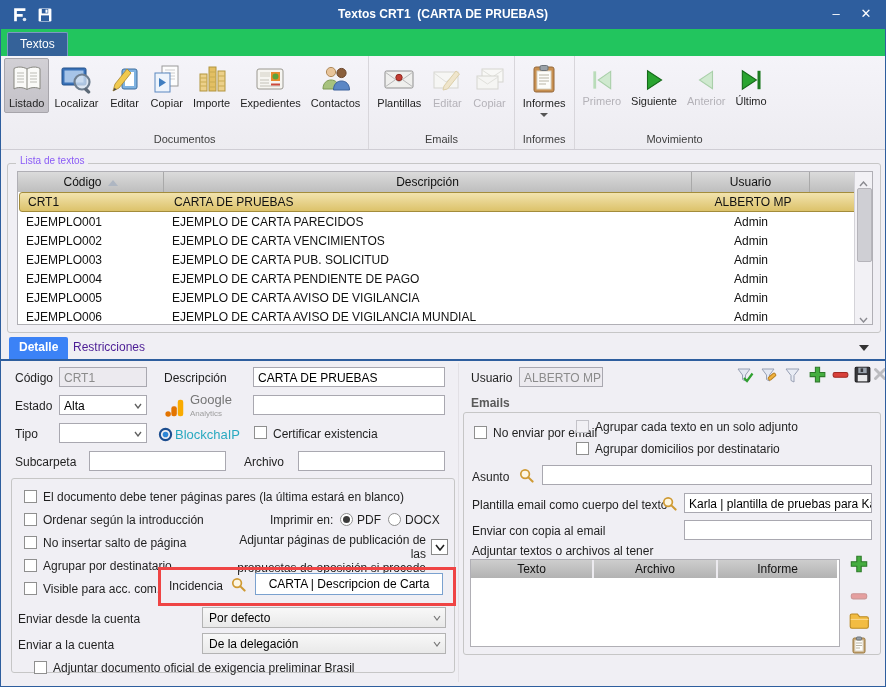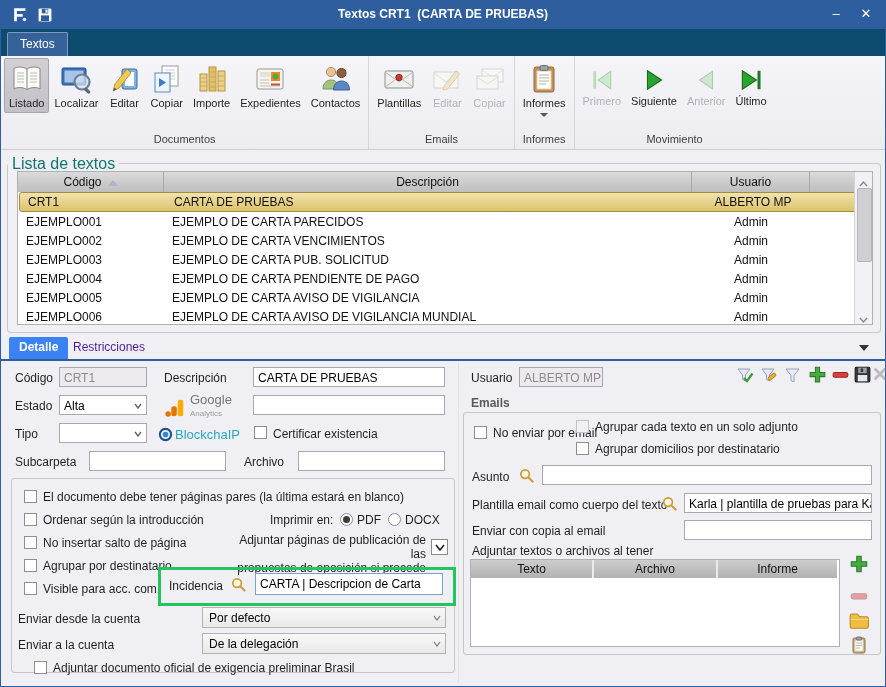--- a/index.html
+++ b/index.html
@@ -1,36 +1,36 @@
 <!DOCTYPE html>
 <html><head>
 <meta charset="utf-8">
 <style>
   html,body{margin:0;padding:0;background:#d8d6db;font-family:"Liberation Sans",sans-serif;}
   #win{position:relative;width:886px;height:687px;background:#f0eff4;border:1px solid #2e5e9e;box-sizing:border-box;overflow:hidden;}
   
   .titlebar{position:absolute;left:0;top:0;right:0;height:28px;background:#2e5e9e;}
   .title{position:absolute;left:0;right:0;top:6px;text-align:center;color:#fff;font-size:12px;font-weight:bold;white-space:pre;}
   .winbtn{position:absolute;top:2px;width:26px;height:22px;color:#fff;font-size:13px;text-align:center;line-height:22px;cursor:default;}
-  .tabrow{position:absolute;left:0;top:28px;right:0;height:27px;background:#0c4a6e;}
+  .tabrow{position:absolute;left:0;top:28px;right:0;height:27px;background:#22c55e;}
   .apptab{position:absolute;left:6px;top:3px;height:24px;padding:0 12px;background:#356299;border:1px solid #7d99c1;border-bottom:none;border-radius:2px 2px 0 0;color:#fff;font-size:12px;line-height:23px;}
   
   .ribbon{position:absolute;left:0;top:55px;right:0;height:93px;background:linear-gradient(#f5f4f9,#edecf1);border-bottom:1px solid #cfcdd4;display:flex;align-items:stretch;}
   .rgroup{display:flex;flex-direction:column;justify-content:space-between;border-right:1px solid #d8d6db;padding:2px 3px 0 3px;}
   .rgroup .btns{display:flex;align-items:flex-start;}
   .rgroup .glabel{text-align:center;font-size:11px;color:#3e3e3e;padding:2px 4px 4px;}
   .rbtn{display:flex;flex-direction:column;align-items:center;gap:2px;padding:4px 4px 3px;font-size:11px;color:#1f1f1f;border:1px solid transparent;border-radius:2px;}
   .rbtn svg{width:32px;height:32px;}
   .rbtn.nav svg{width:26px;height:26px;margin-top:4px;}
   .rbtn.sel{background:linear-gradient(#d2d0d5,#c3c1c7);border-color:#a7a5ab;}
   .rbtn.dis{color:#b4b2b8;}
   .caret{width:0;height:0;border-left:4px solid transparent;border-right:4px solid transparent;border-top:4px solid #555;margin-top:2px;}
   
   .gframe{position:absolute;border:1px solid #c6c6c6;border-radius:3px;}
-  .glegend{position:absolute;top:-9px;left:0;background:#f0eff4;padding:0 4px;font-size:16px;color:#0f766e;}
+  .glegend{position:absolute;top:-9px;left:8px;background:#f0eff4;padding:0 4px;font-size:10px;color:#8b5cf6;}
   .grid{position:absolute;left:9px;top:7px;width:856px;height:154px;background:#fff;border:1px solid #b0afb5;box-sizing:border-box;}
   .ghead{display:flex;height:20px;}
   .ghead .hc{background:linear-gradient(#dbdbdb,#bebebe);border-right:1px solid #a9a9a9;box-sizing:border-box;font-size:12px;color:#111;text-align:center;line-height:20px;position:relative;}
   .sortup{display:inline-block;width:0;height:0;border-left:5px solid transparent;border-right:5px solid transparent;border-bottom:6px solid #aeb6c2;margin-left:6px;vertical-align:middle;}
   .trow{display:flex;height:19px;font-size:12px;color:#111;align-items:center;}
   .trow .c1{width:146px;padding-left:8px;box-sizing:border-box;}
   .trow .c2{width:528px;padding-left:8px;box-sizing:border-box;}
   .trow .c3{width:118px;text-align:center;}
   .trow.sel{background:linear-gradient(#f2e3ae,#dcc26a);border:1px solid #a38c3b;border-radius:3px;margin:0 1px;height:18px;}
   .vscroll{position:absolute;right:0;top:0;bottom:0;width:17px;background:#f2f1f5;border-left:1px solid #d4d3d8;}
@@ -46,21 +46,21 @@
   .lbl.b{font-weight:bold;color:#5a5a5a;}
   .input{position:absolute;height:20px;line-height:18px;background:#fff;border:1px solid #a9a8b0;box-sizing:border-box;font-size:12px;padding:1px 4px;overflow:hidden;white-space:nowrap;}
   .input.ro{background:#eceaef;color:#8b8b8b;}
   .sel-sm{position:absolute;height:20px;background:#fff;border:1px solid #a9a8b0;box-sizing:border-box;font-size:12px;line-height:18px;padding:1px 16px 1px 4px;}
   .combo{position:absolute;height:21px;background:linear-gradient(#f8f8f8,#e9e9e9);border:1px solid #b3b3b3;box-sizing:border-box;font-size:12px;line-height:19px;padding:1px 18px 1px 6px;}
   .chev{position:absolute;right:4px;top:7px;width:8px;height:6px;}
   .cb{position:absolute;width:13px;height:13px;background:#fff;border:1px solid #8f8f8f;box-sizing:border-box;}
   .cb.dis{background:#f1f0f4;border-color:#c3c2c8;}
   .radio{position:absolute;width:13px;height:13px;background:#fff;border:1px solid #8f8f8f;border-radius:50%;box-sizing:border-box;}
   .radio.on::after{content:"";position:absolute;left:2px;top:2px;width:7px;height:7px;border-radius:50%;background:#3b3b3b;}
-  .redbox{position:absolute;border:3px solid #22c55e;}
+  .redbox{position:absolute;border:3px solid #ef4444;text-align:center;}
   .vbtn{position:absolute;width:17px;height:16px;background:#fff;border:1px solid #8a8a8a;box-sizing:border-box;display:flex;align-items:center;justify-content:center;}
   .ico{position:absolute;}
   .atable{position:absolute;background:#fff;border:1px solid #b0afb5;box-sizing:border-box;}
   .ahead{display:flex;height:18px;}
   .ahead .hc{background:linear-gradient(#cdcdcd,#b2b2b2);border-right:2px solid #eceaef;box-sizing:border-box;font-size:12px;color:#111;text-align:center;line-height:18px;}
   .sep{position:absolute;width:1px;background:#e2e0e5;}
   .two-line{position:absolute;font-size:12px;color:#1f1f1f;text-align:right;line-height:14px;}
 </style>
 </head>
 <body>

